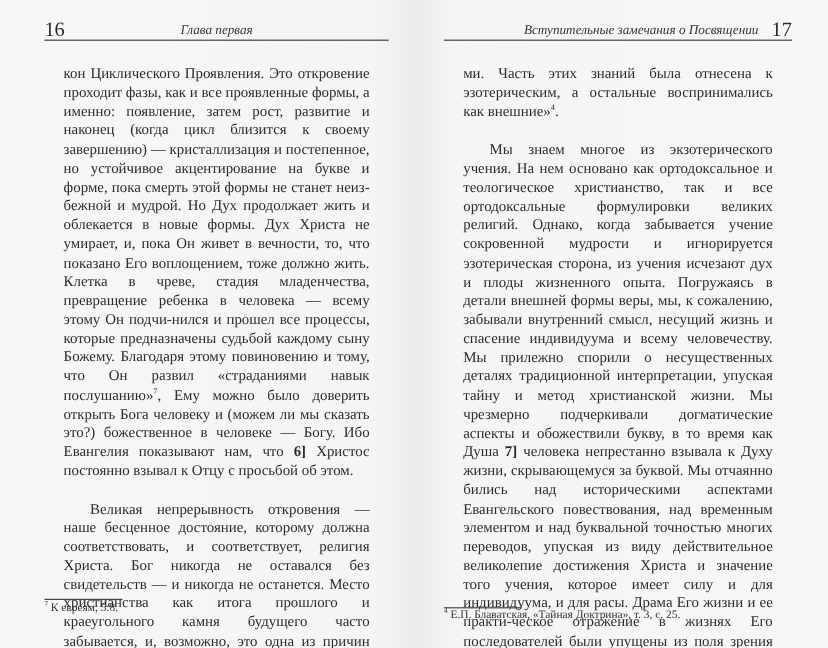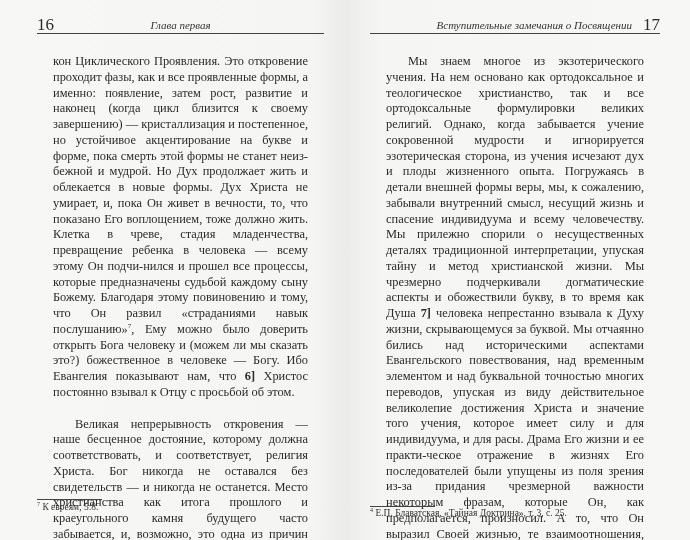--- a/index.html
+++ b/index.html
@@ -63,19 +63,20 @@
     <div class="fn-rule"></div>
     <div class="footnote"><sup>7</sup><span> К евреям, 5:8.</span></div>
   </div>
 
   <div class="page right">
     <div class="header">
       <span class="title">Вступительные замечания о Посвящении</span>
       <span class="num">17</span>
     </div>
     <div class="body">
+        <p><span>ми. Часть этих знаний была отнесена к эзотерическим, а остальные воспринимались как внешние»</span><sup>4</sup><span>.</span></p>
         <p class="indent"><span>Мы знаем многое из экзотерического учения. На нем основано как ортодоксальное и теологическое христианство, так и все ортодоксальные формулировки великих религий. Однако, когда забывается учение сокровенной мудрости и игнорируется эзотерическая сторона, из учения исчезают дух и плоды жизненного опыта. Погружаясь в детали внешней формы веры, мы, к сожалению, забывали внутренний смысл, несущий жизнь и спасение индивидуума и всему человечеству. Мы прилежно спорили о несущественных деталях традиционной интерпретации, упуская тайну и метод христианской жизни. Мы чрезмерно подчеркивали догматические аспекты и обожествили букву, в то время как Душа </span><b>7]</b><span> человека непрестанно взывала к Духу жизни, скрывающемуся за буквой. Мы отчаянно бились над историческими аспектами Евангельского повествования, над временным элементом и над буквальной точностью многих переводов, упуская из виду действительное великолепие достижения Христа и значение того учения, которое имеет силу и для индивидуума, и для расы. Драма Его жизни и ее практи-ческое отражение в жизнях Его последователей были упущены из поля зрения из-за придания чрезмерной важности некоторым фразам, которые Он, как предполагается, произносил. А то, что Он выразил Своей жизнью, те взаимоотношения, которые Он подчеркивал или подразумевал в Своем откровении, полностью игнорировались.</span></p>
       </div>
     <div class="fn-rule"></div>
     <div class="footnote"><sup>4</sup><span> Е.П. Блаватская, «Тайная Доктрина», т. 3, с. 25.</span></div>
   </div>
 
 </div>
 
 </body></html>

